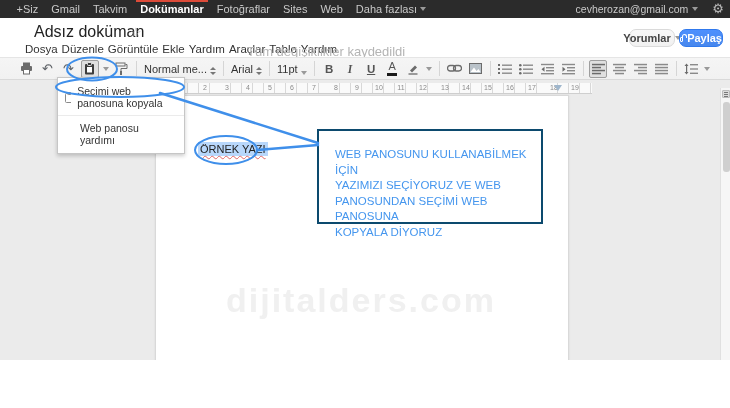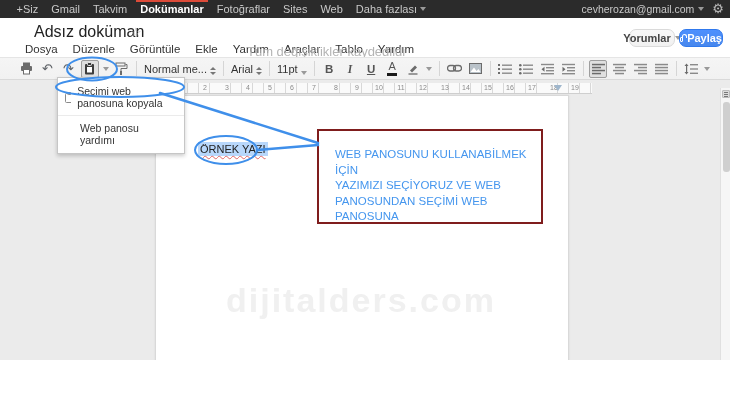--- a/index.html
+++ b/index.html
@@ -10,29 +10,29 @@
   }
   
   .topbar {
     position:absolute; left:0; top:0; width:730px; height:18px;
     background:#2b2b2b; display:flex; align-items:stretch; padding-left:10px;
     font-size:11px; color:#c9c9c9;
   }
   .tb-item { position:relative; display:flex; align-items:center; padding:0 6.5px; cursor:pointer; }
   .tb-item.active { color:#fff; font-weight:bold; }
   .tb-item.active::before { content:""; position:absolute; left:2px; right:2px; top:0; height:2px; background:#dd4b39; }
-  .tb-right { position:absolute; right:6px; top:0; height:18px; display:flex; align-items:center; gap:8px; }
+  .tb-right { position:absolute; right:6px; top:0; height:18px; display:flex; align-items:center; gap:14px; }
   .tb-email { font-size:10.5px; color:#c9c9c9; display:flex; align-items:center; gap:4px; }
   .caret-down { width:0; height:0; border-left:3px solid transparent; border-right:3px solid transparent; border-top:4px solid #999; display:inline-block; }
   .gear { color:#b9b9b9; font-size:13px; line-height:18px; }
   
   .header { position:absolute; left:0; top:18px; width:730px; height:39px; background:#fff; }
   .doc-title { position:absolute; left:34px; top:5px; font-size:16px; color:#222; }
   .star { position:absolute; left:130px; top:7px; font-size:13px; color:#b5b5b5; }
-  .menubar { position:absolute; left:25px; top:25px; display:flex; gap:15px; font-size:11.5px; color:#333; }
+  .menubar { position:absolute; left:25px; top:25px; display:flex; gap:4px; font-size:11.5px; color:#333; }
   .menubar > div { cursor:pointer; }
   .save-status { position:absolute; left:247px; top:26px; font-size:13px; color:#b4b4b4; }
   .btn { position:absolute; top:11px; height:18px; border-radius:7px; font-size:11px; font-weight:bold;
          display:flex; align-items:center; justify-content:center; cursor:pointer; }
   .btn-comments { left:629px; width:46px; color:#444; background:linear-gradient(#f8f8f8,#f1f1f1); border:1px solid #dadada; gap:4px; }
   .btn-share { left:679px; width:44px; color:#fff; background:linear-gradient(#4d90fe,#4787ed); border:1px solid #3079ed; gap:4px; }
   .lock { width:6px; height:5px; border:1px solid #fff; border-radius:1px; position:relative; margin-top:3px; }
   .lock::before { content:""; position:absolute; left:0.5px; top:-4px; width:3px; height:3px; border:1px solid #fff; border-bottom:none; border-radius:3px 3px 0 0; }
   
   .toolbar { position:absolute; left:0; top:57px; width:730px; height:23px;
@@ -64,21 +64,21 @@
     border:1px solid #d9d9d9; box-shadow:0 0 2px rgba(0,0,0,.08); }
   .sel-text { position:absolute; left:42px; top:46px; font-size:11px; color:#222; background:#b8d7fb; padding:1px 2px;
     text-decoration:underline wavy #e06666 1px; text-underline-offset:2px; }
   .watermark { position:absolute; left:70px; top:185px; font-size:34px; font-weight:bold; letter-spacing:2px; color:#f0f0f0; }
   
   .ddmenu { position:absolute; left:57px; top:77px; width:128px; background:#fff; border:1px solid #c6c6c6;
     box-shadow:0 2px 4px rgba(0,0,0,.2); padding:4px 0; z-index:5; }
   .dd-item { display:flex; align-items:center; gap:6px; padding:3px 8px 3px 7px; font-size:10.5px; color:#333; cursor:pointer; }
   .dd-sep { height:1px; background:#ebebeb; margin:3px 0; }
   
-  .callout { position:absolute; left:317px; top:129px; width:226px; height:95px; background:#fff; border:2px solid #7f1d1d; z-index:6; }
+  .callout { position:absolute; left:317px; top:129px; width:226px; height:95px; background:#fff; border:2px solid #0c4a6e; z-index:6; }
   .callout .lines { position:absolute; left:16px; top:16px; font-size:11.5px; line-height:15.5px; color:#4596ee; }
   .overlay { position:absolute; left:0; top:0; width:730px; height:408px; z-index:7; pointer-events:none; }
   
   .scrollbar { position:absolute; left:720px; top:8px; width:10px; height:320px; background:#f6f6f6; border-left:1px solid #e0e0e0; cursor:pointer; }
   .sb-btn { position:absolute; left:1px; top:2px; width:8px; height:8px; background:#dcdcdc; border:1px solid #bbb; border-radius:1px;
     display:flex; align-items:center; justify-content:center; }
   .sb-btn i { display:block; width:4px; height:1px; background:#777; box-shadow:0 2px 0 #777, 0 -2px 0 #777; }
   .sb-thumb { position:absolute; left:1.5px; top:14px; width:7px; height:70px; background:#cfcfcf; border-radius:3px; }
 </style>
 </head>
@@ -358,20 +358,21 @@
     <div class="dd-item" style="padding-left:22px;">
       <span>Web panosu yardımı</span>
     </div>
   </div>
 
   <div class="callout">
     <div class="lines">
       <div>WEB PANOSUNU KULLANABİLMEK İÇİN</div>
       <div>YAZIMIZI SEÇİYORUZ VE WEB</div>
       <div>PANOSUNDAN SEÇİMİ WEB PANOSUNA</div>
+      <div>KOPYALA DİYORUZ</div>
     </div>
   </div>
 
   <svg class="overlay" viewBox="0 0 730 408">
     <ellipse cx="92" cy="69" rx="25" ry="11.5" fill="none" stroke="#3f8fea" stroke-width="2"></ellipse>
     <ellipse cx="120" cy="87" rx="64" ry="10" fill="none" stroke="#3f8fea" stroke-width="2"></ellipse>
     <ellipse cx="226" cy="150" rx="31" ry="14" fill="none" stroke="#3f8fea" stroke-width="2"></ellipse>
     <line x1="160" y1="93" x2="318" y2="143" stroke="#3f8fea" stroke-width="2.5" stroke-linecap="round"></line>
     <line x1="257" y1="150" x2="318" y2="145" stroke="#3f8fea" stroke-width="2.5" stroke-linecap="round"></line>
   </svg>

